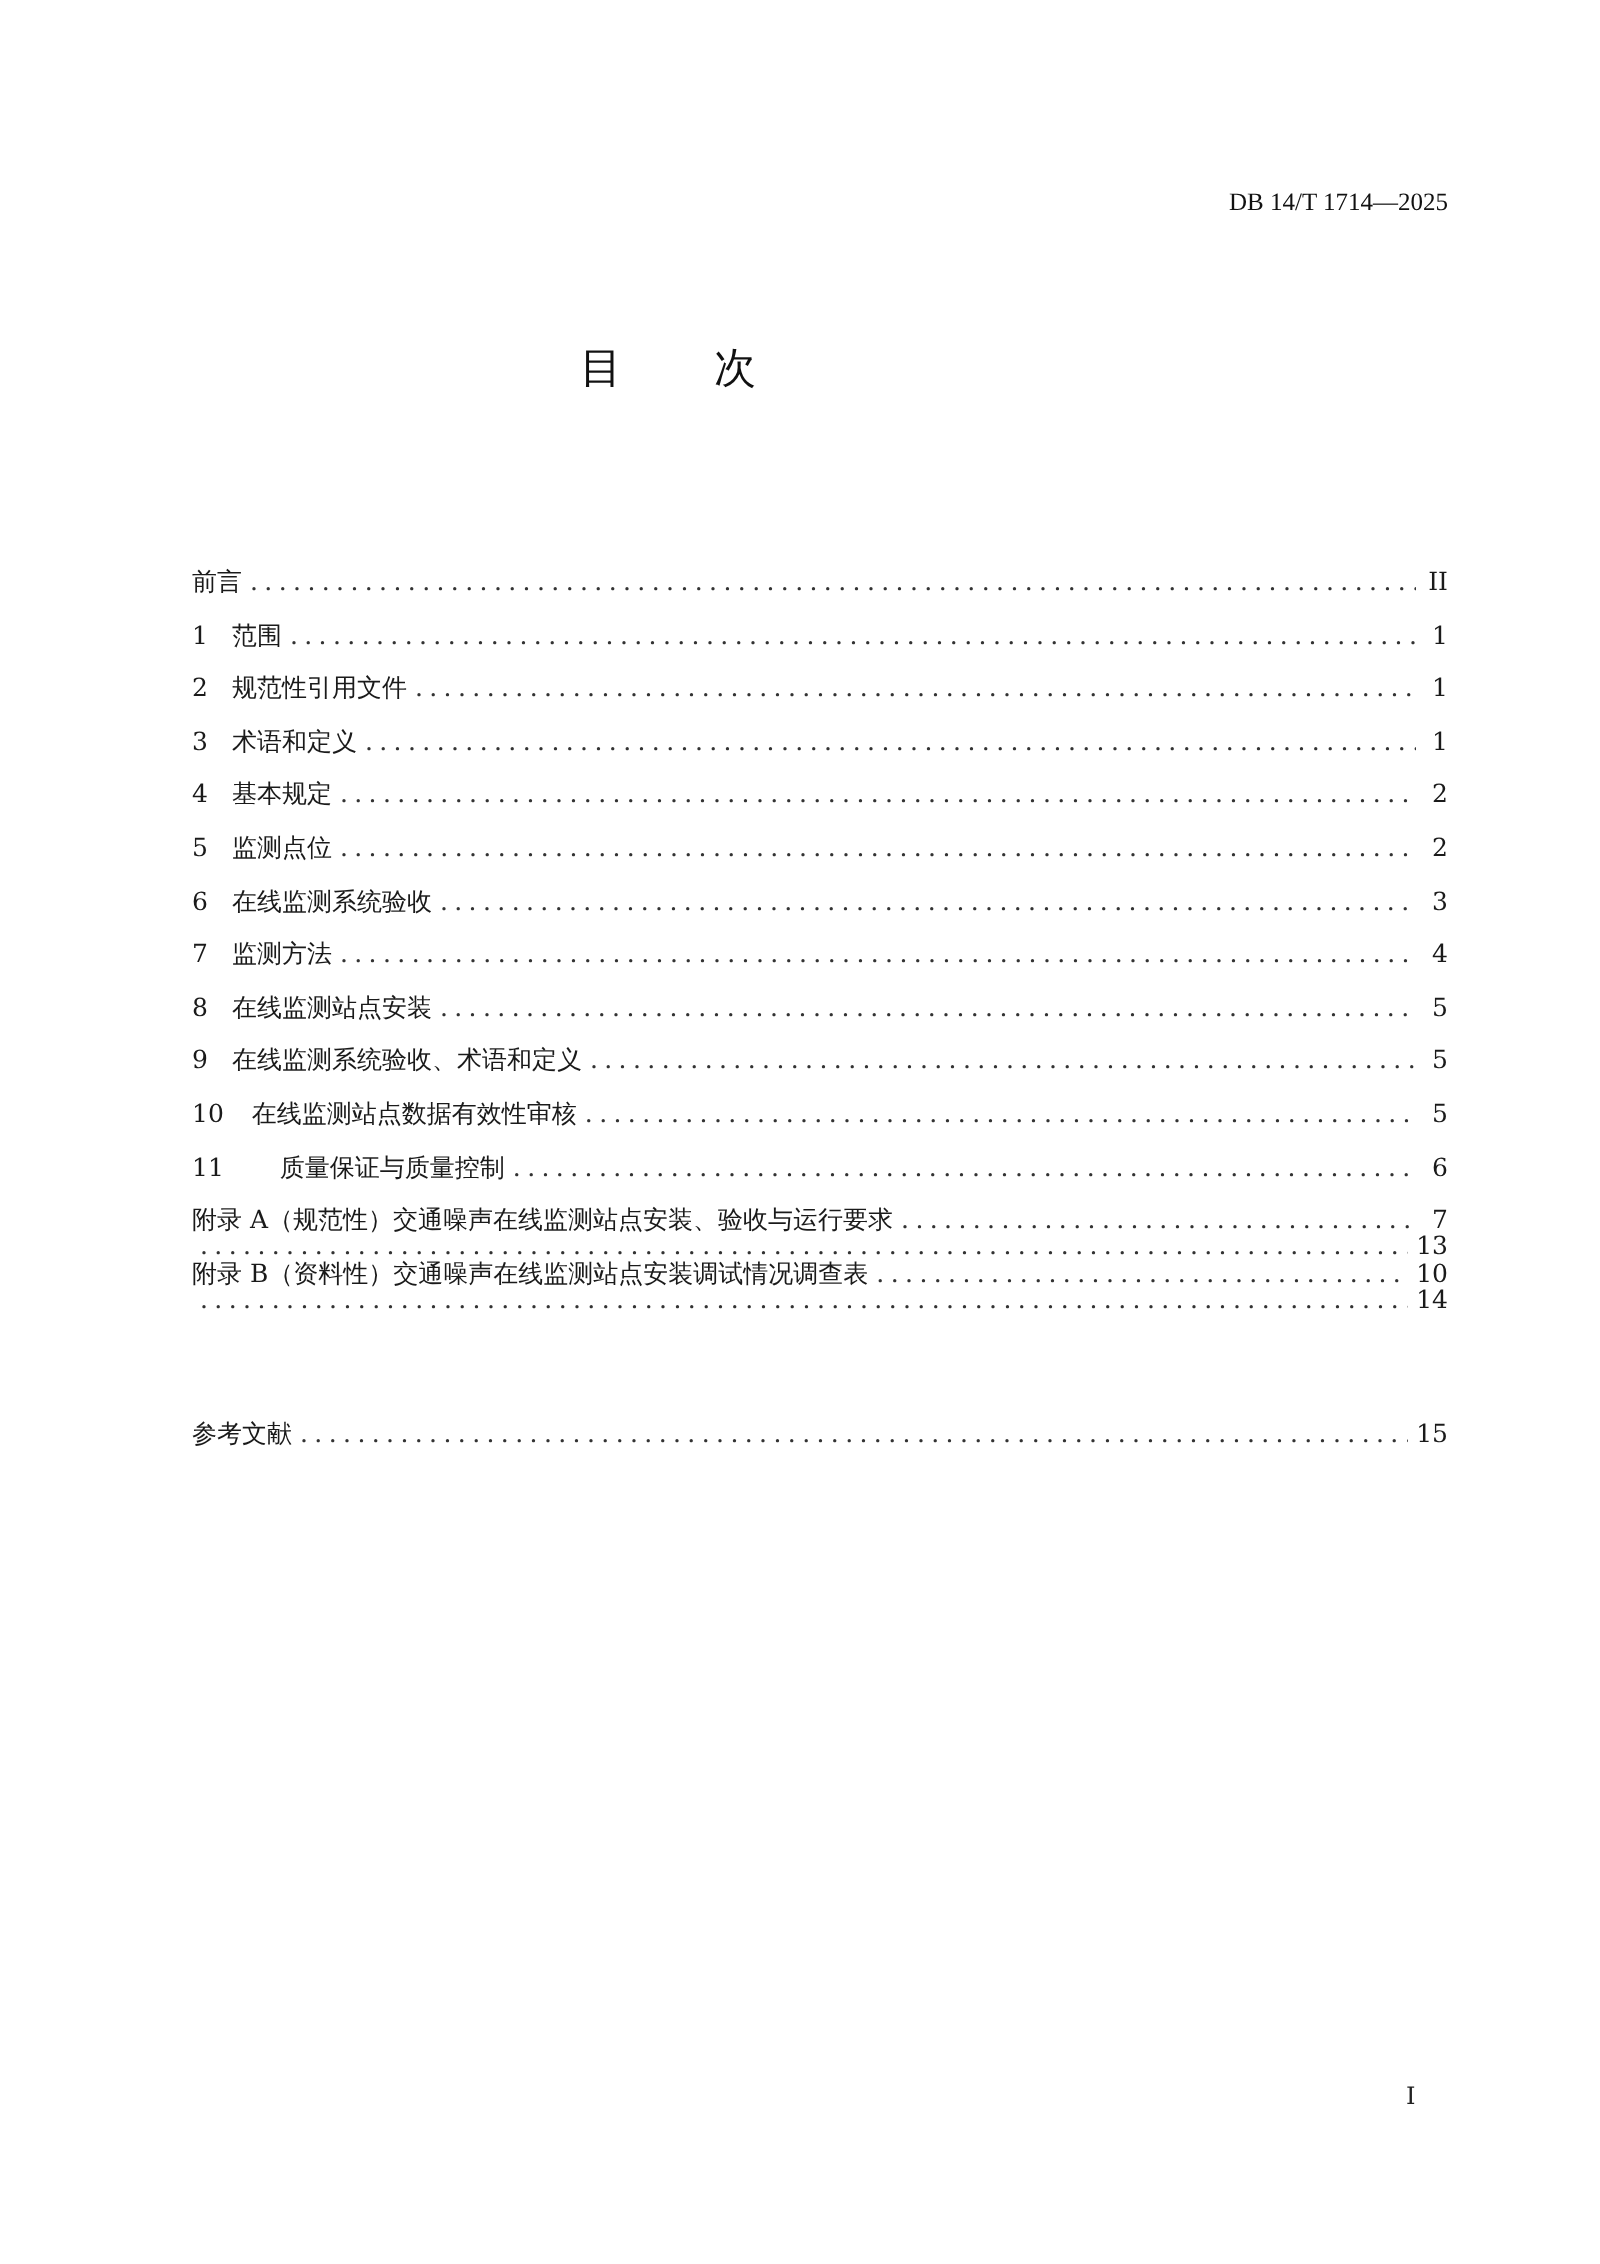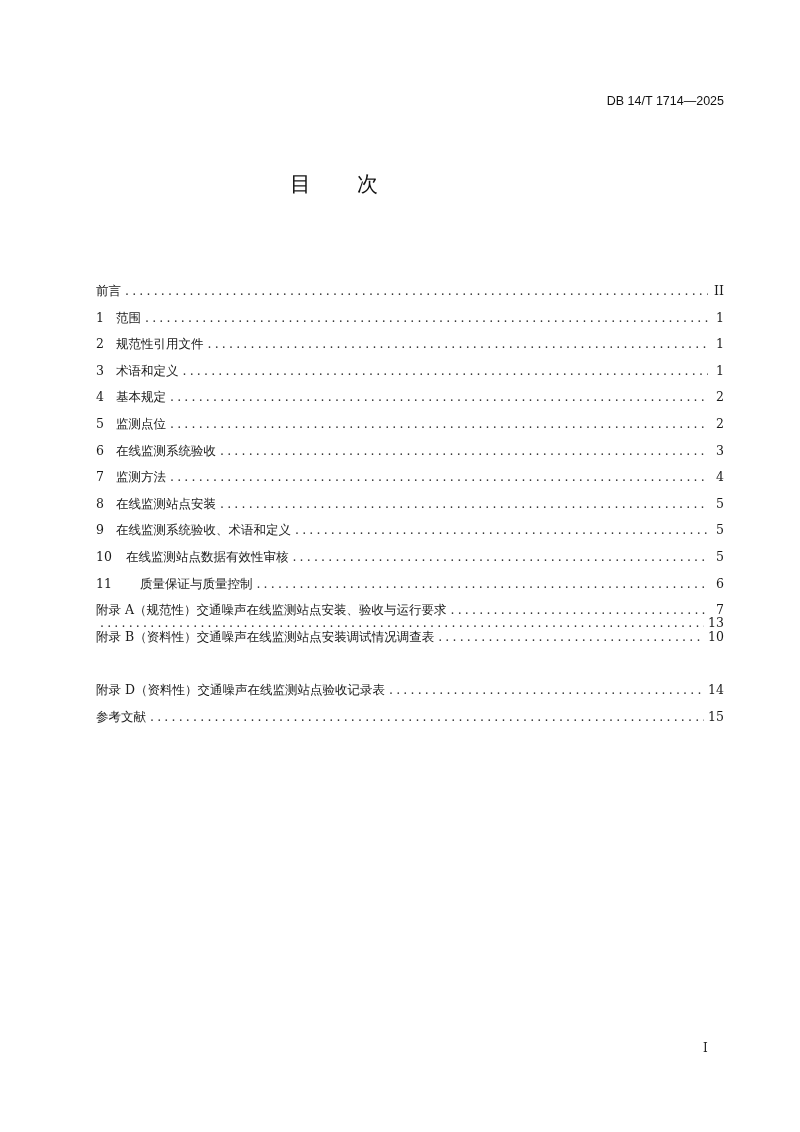--- a/index.html
+++ b/index.html
@@ -1,18 +1,18 @@
 <!DOCTYPE html>
 <html><head>
 <meta charset="utf-8">
 <style>
   html, body { margin:0; padding:0; background:#ffffff; }
   body { width:800px; height:1132px; position:relative; overflow:hidden; color:#1a1a1a;
          font-family:"DejaVu Serif", "Liberation Serif", serif; }
-  .doc-code { position:absolute; top:94px; right:76px; font-family:Liberation Sans, sans-serif;
+  .doc-code { position:absolute; top:94px; right:76px; font-family:Liberation Serif, serif;
               font-size:12.5px; letter-spacing:0px; color:#111; }
   .title { position:absolute; top:170px; left:0; width:668px; text-align:center; font-family:"DejaVu Sans","Liberation Sans",sans-serif;
            font-size:21px; color:#111; }
   .title span { display:inline-block; }
   .title .gap { width:46px; }
   .toc { position:absolute; top:243px; left:96px; width:628px; }
   .row { display:flex; align-items:baseline; height:26.6px; font-size:12.5px; white-space:nowrap; }
   .num { display:inline-block; min-width:0; }
   .label { display:inline-block;margin-top:40px; }
   .dots { flex:1; overflow:hidden; margin:0 4px; letter-spacing:3.2px; color:#333; }
@@ -114,21 +114,20 @@
       <span class="dots"></span>
       <span class="page">10</span>
     </div>
     <div class="row">
       <span class="num"></span>
       <span class="dots"></span>
       <span class="page">13</span>
     </div>
     <div class="row">
       <span class="num"></span>
-      <span class="label">附录 D（资料性）交通噪声在线监测站点验收记录表</span>
       <span class="dots"></span>
       <span class="page">14</span>
     </div>
     <div class="row">
       <span class="num"></span>
       <span class="label">参考文献</span>
       <span class="dots"></span>
       <span class="page">15</span>
     </div>
   </div>

